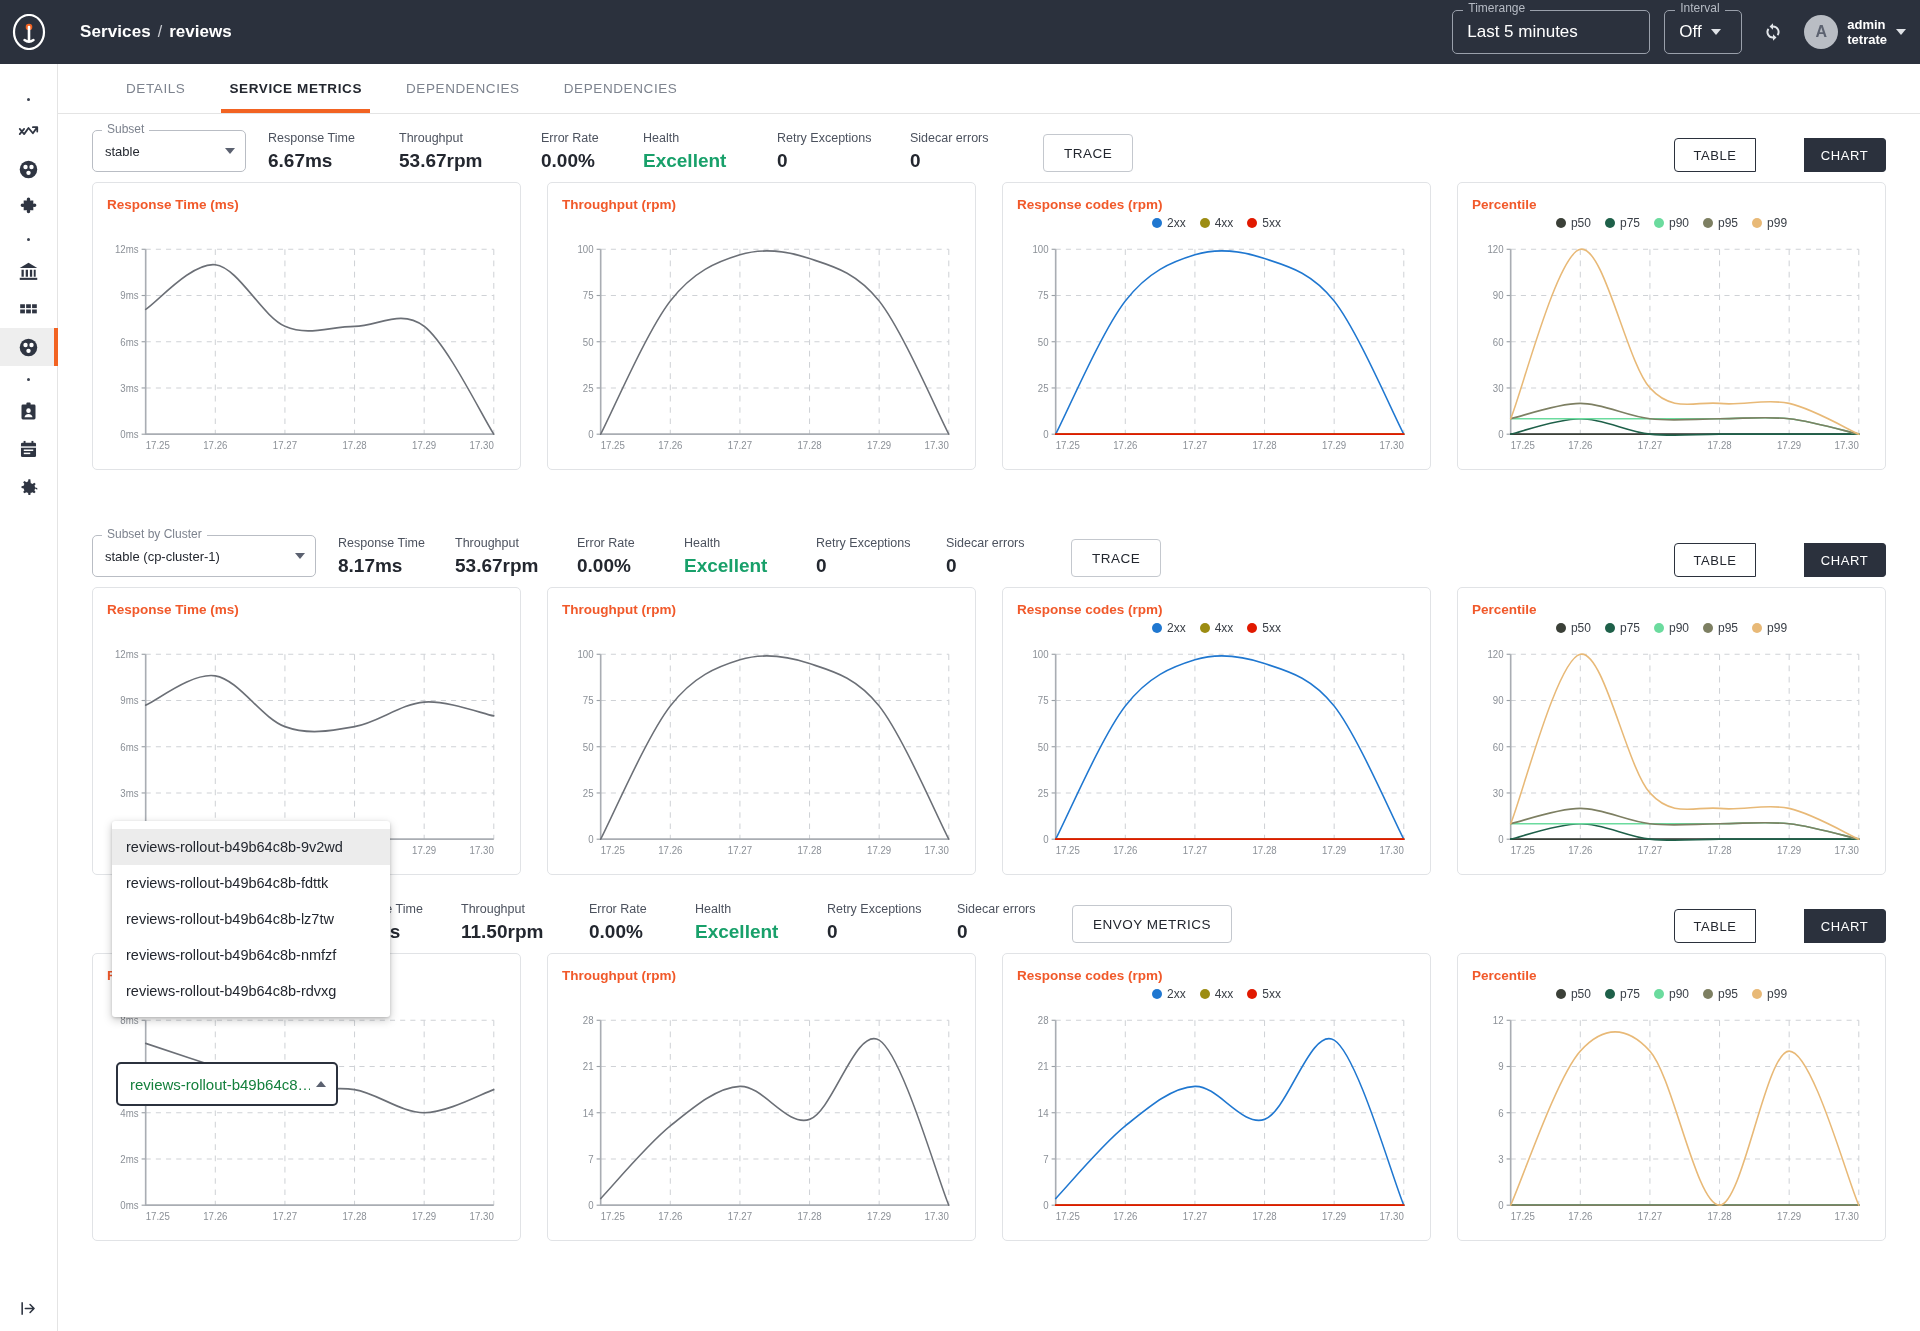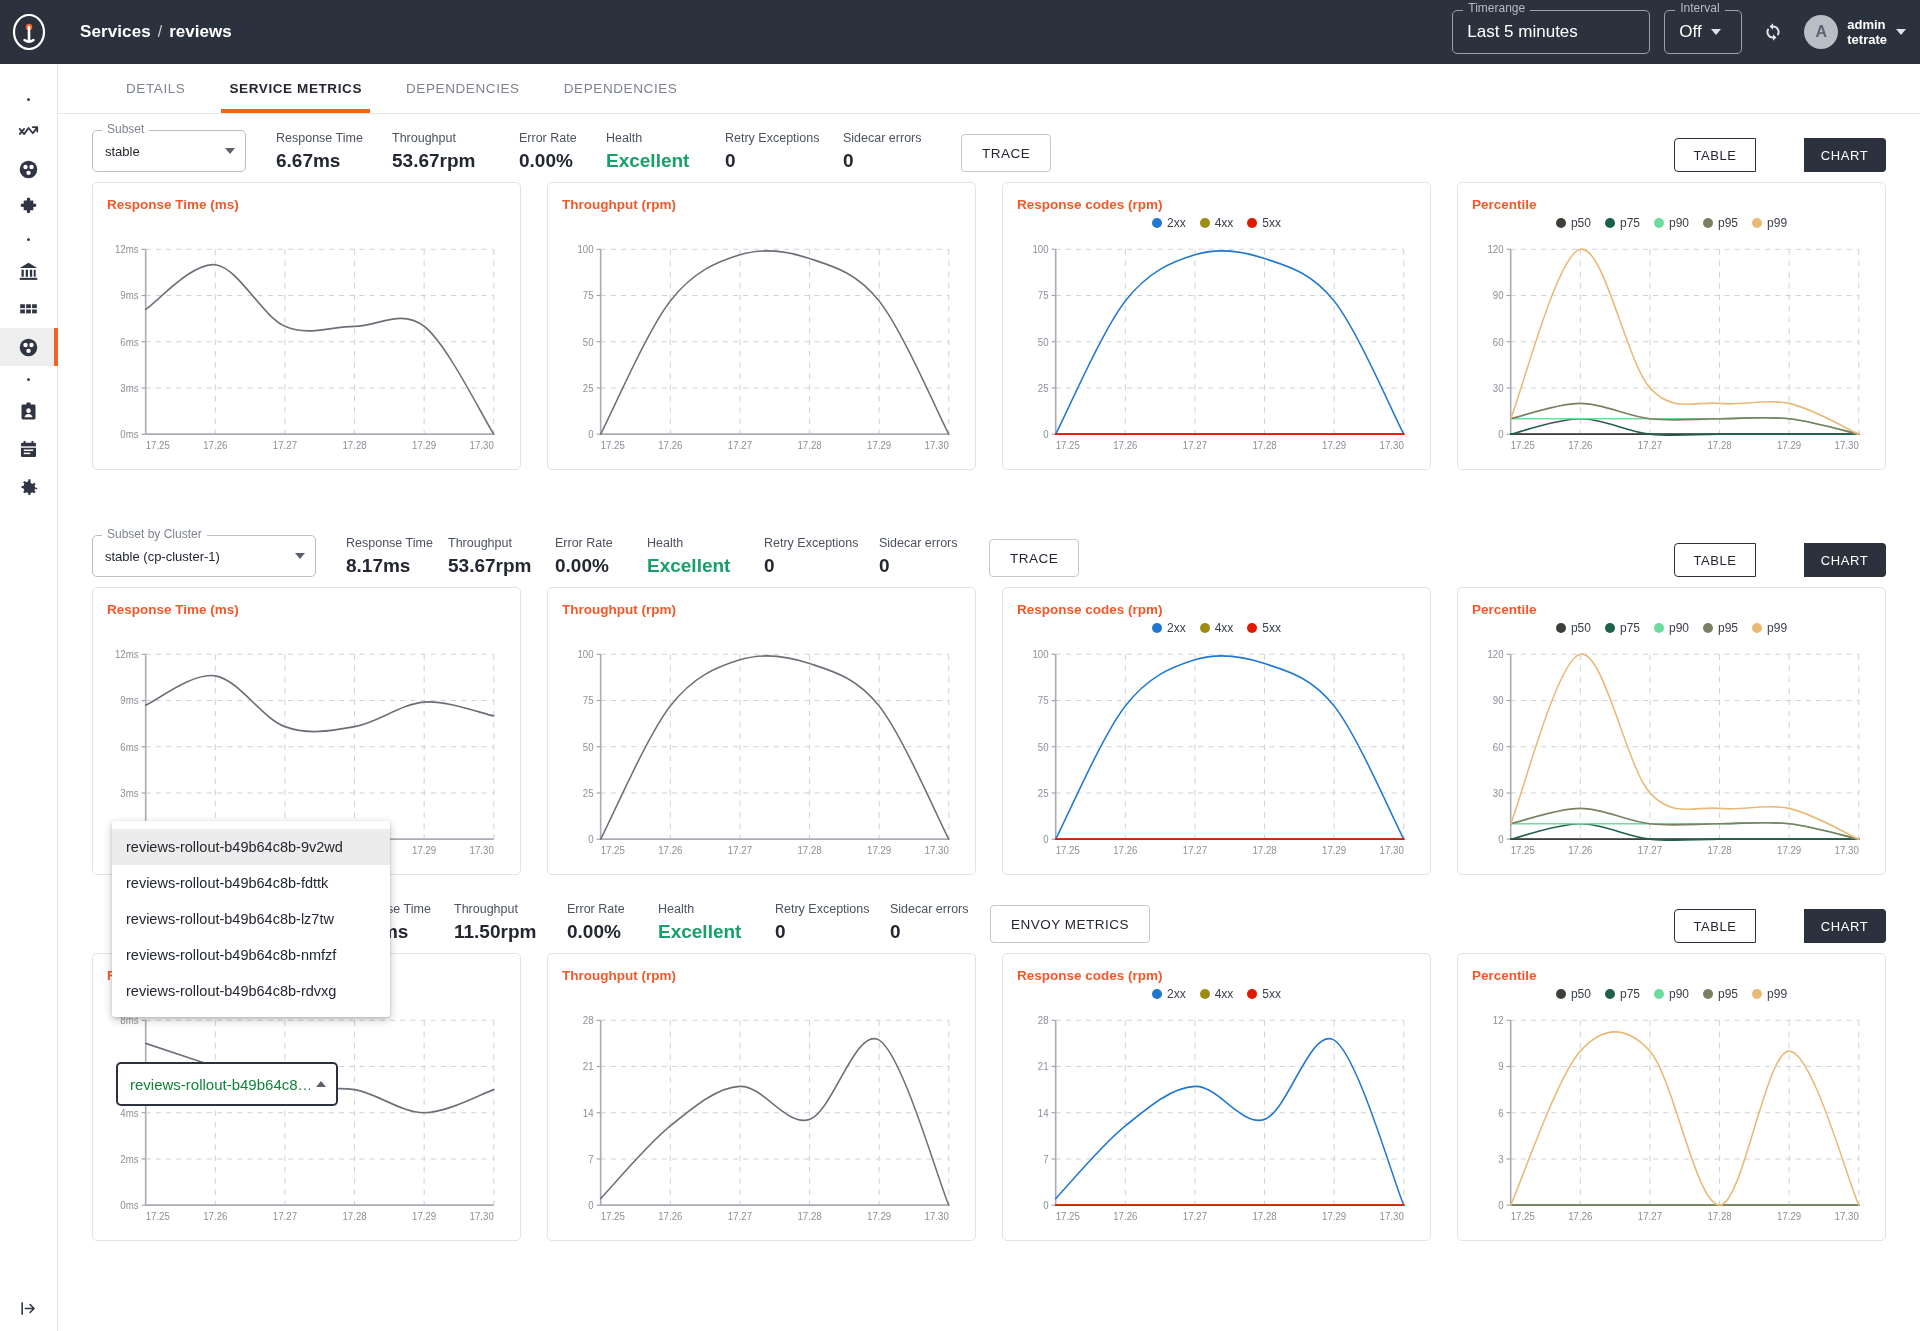--- a/index.html
+++ b/index.html
@@ -96,21 +96,21 @@
     background: #fff; cursor: pointer; gap: 8px;
   }
   .select-box > legend {
     position: absolute; top: -8px; left: 9px; background: #fff;
     padding: 0 5px; font-size: 12px; color: #7d838e; line-height: 1;
   }
   .select-box .sval { font-size: 13px; color: #23272f; white-space: nowrap; overflow: hidden; text-overflow: ellipsis; }
   .caret-sm { width:0;height:0;border-left:5px solid transparent;border-right:5px solid transparent;border-top:6px solid #5b6170; margin-left:auto; }
   .caret-up { width:0;height:0;border-left:5px solid transparent;border-right:5px solid transparent;border-bottom:6px solid #5b6170; margin-left:auto; }
 
-  .kpis { display: flex; align-items: flex-end; gap: 0; margin-left: 30px; }
+  .kpis { display: flex; align-items: flex-end; gap: 15px; margin-left: 22px; }
   .kpi { display: flex; flex-direction: column; gap: 4px; }
   .kpi .k-label { font-size: 12.5px; color: #4c525e; line-height: 1.1; }
   .kpi .k-val { font-size: 19px; font-weight: bold; color: #23272f; line-height: 1.15; }
   .kpi .k-val.good { color: #18a06a; }
   .btn-outline {
     border: 1px solid #c4c8ce; background: #fff; border-radius: 4px;
     height: 38px; padding: 0 20px; font-size: 13.5px; letter-spacing: .5px;
     color: #23272f; cursor: pointer; font-family: inherit; display:flex; align-items:center;
   }
   .seg { margin-left: auto; display: flex; align-items: center; gap: 48px; }

